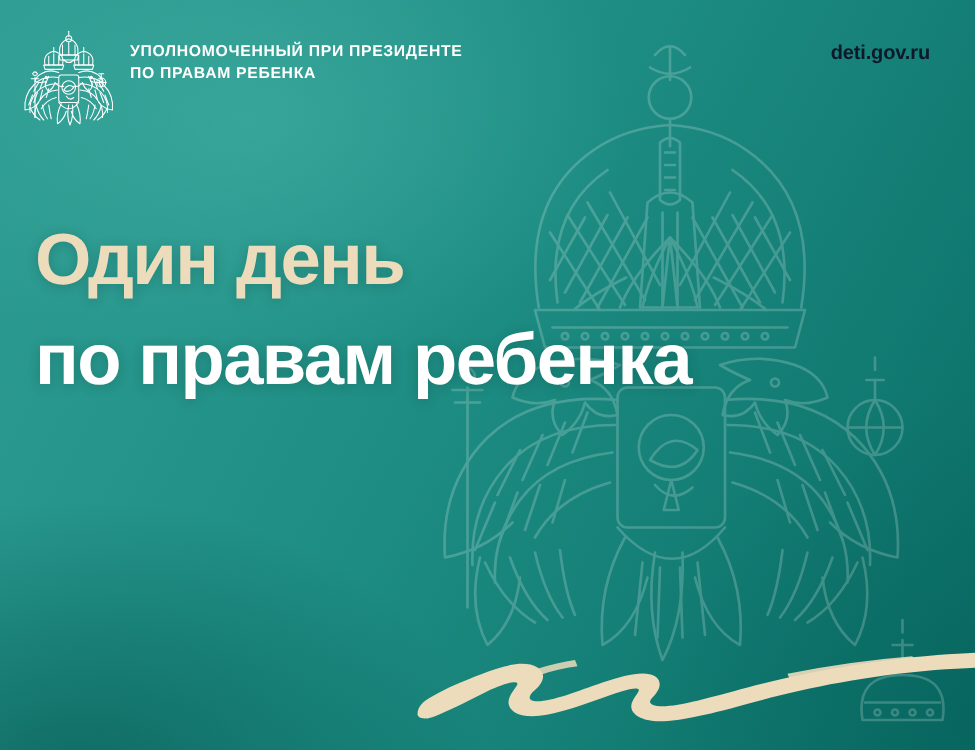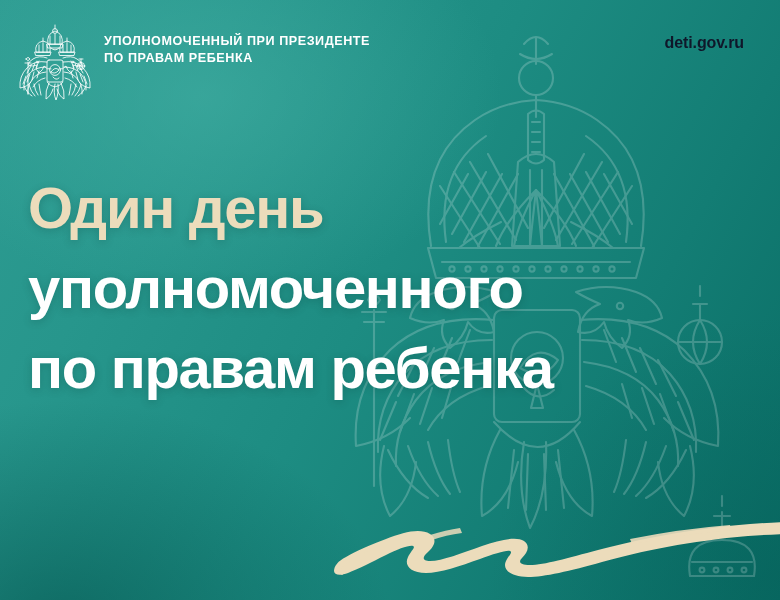--- a/index.html
+++ b/index.html
@@ -304,21 +304,20 @@
     <div class="org-name">
       <div>УПОЛНОМОЧЕННЫЙ ПРИ ПРЕЗИДЕНТЕ</div>
       <div>ПО ПРАВАМ РЕБЕНКА</div>
     </div>
 
     <div class="site-url">deti.gov.ru</div>
   </div>
 
   <div class="headline">
     <div class="line accent">Один день</div>
-    <div class="line">уполномоченного</div>
     <div class="line">по правам ребенка</div>
   </div>
 
   <div class="swoosh">
     <svg viewBox="0 0 460 90" xmlns="http://www.w3.org/2000/svg">
       <path d="M16 62
                C 26 56, 40 50, 56 44
                C 74 37, 90 33, 100 39
                C 108 44, 104 52, 98 57
                C 92 62, 92 66, 100 66

